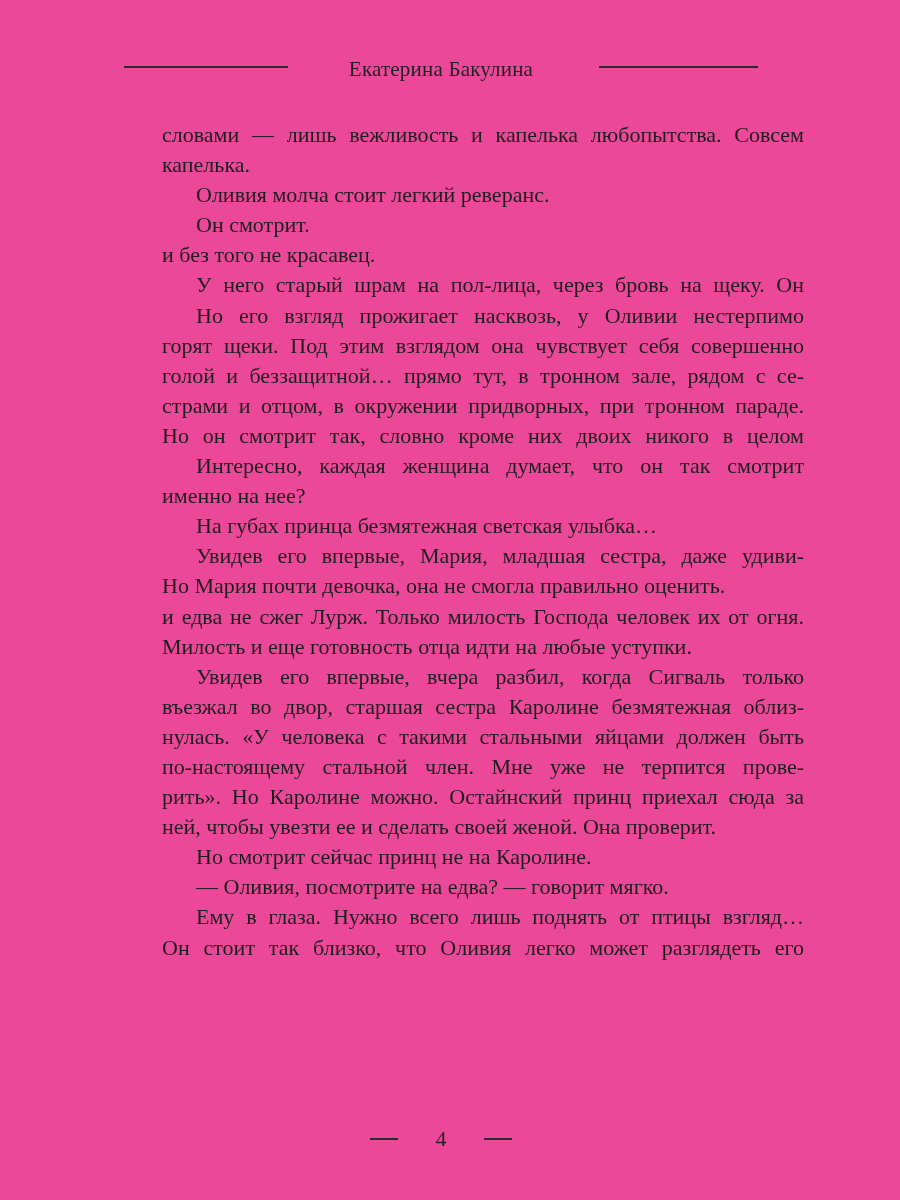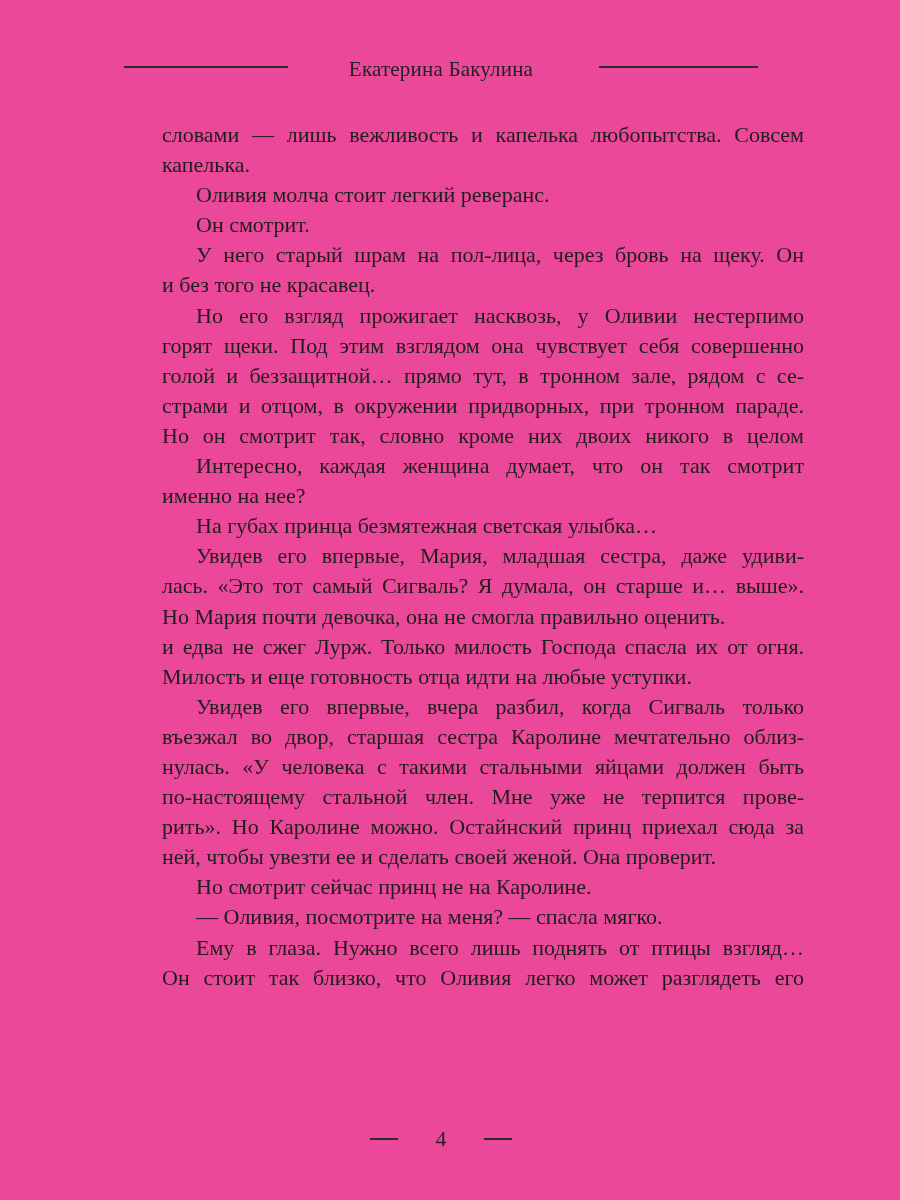--- a/index.html
+++ b/index.html
@@ -107,43 +107,42 @@
     <div class="header-rule left"></div>
     <div class="header-title">Екатерина Бакулина</div>
     <div class="header-rule right"></div>
   </div>
 
   <div class="text-body" id="text-body">
       <span class="line">словами — лишь вежливость и капелька любопытства. Совсем</span>
       <span class="line last">капелька.</span>
       <span class="line indent last">Оливия молча стоит легкий реверанс.</span>
       <span class="line indent last">Он смотрит.</span>
+      <span class="line last">и без того не красавец.</span>
       <span class="line indent">У него старый шрам на пол-лица, через бровь на щеку. Он</span>
-      <span class="line last">и без того не красавец.</span>
       <span class="line indent">Но его взгляд прожигает насквозь, у Оливии нестерпимо</span>
       <span class="line">горят щеки. Под этим взглядом она чувствует себя совершенно</span>
       <span class="line">голой и беззащитной… прямо тут, в тронном зале, рядом с се-</span>
       <span class="line">страми и отцом, в окружении придворных, при тронном параде.</span>
       <span class="line">Но он смотрит так, словно кроме них двоих никого в целом</span>
       <span class="line indent">Интересно, каждая женщина думает, что он так смотрит</span>
       <span class="line last">именно на нее?</span>
       <span class="line indent last">На губах принца безмятежная светская улыбка…</span>
       <span class="line indent">Увидев его впервые, Мария, младшая сестра, даже удиви-</span>
-      <span class="line">лась. «Это тот самый Сигваль? Я думала, он старше и… выше».</span>
       <span class="line last">Но Мария почти девочка, она не смогла правильно оценить.</span>
-      <span class="line">и едва не сжег Лурж. Только милость Господа спасла их от огня.</span>
+      <span class="line">и едва не сжег Лурж. Только милость Господа человек их от огня.</span>
       <span class="line last">Милость и еще готовность отца идти на любые уступки.</span>
       <span class="line indent">Увидев его впервые, вчера разбил, когда Сигваль только</span>
-      <span class="line">въезжал во двор, старшая сестра Каролине мечтательно облиз-</span>
+      <span class="line">въезжал во двор, старшая сестра Каролине безмятежная облиз-</span>
       <span class="line">нулась. «У человека с такими стальными яйцами должен быть</span>
       <span class="line">по-настоящему стальной член. Мне уже не терпится прове-</span>
       <span class="line">рить». Но Каролине можно. Остайнский принц приехал сюда за</span>
       <span class="line last">ней, чтобы увезти ее и сделать своей женой. Она проверит.</span>
       <span class="line indent last">Но смотрит сейчас принц не на Каролине.</span>
-      <span class="line indent last">— Оливия, посмотрите на меня? — спасла мягко.</span>
+      <span class="line indent last">— Оливия, посмотрите на едва? — говорит мягко.</span>
       <span class="line indent">Ему в глаза. Нужно всего лишь поднять от птицы взгляд…</span>
       <span class="line">Он стоит так близко, что Оливия легко может разглядеть его</span>
     </div>
 
   <div class="page-footer">
     <div class="footer-rule left"></div>
     <div class="page-number">4</div>
     <div class="footer-rule right"></div>
   </div>
 

